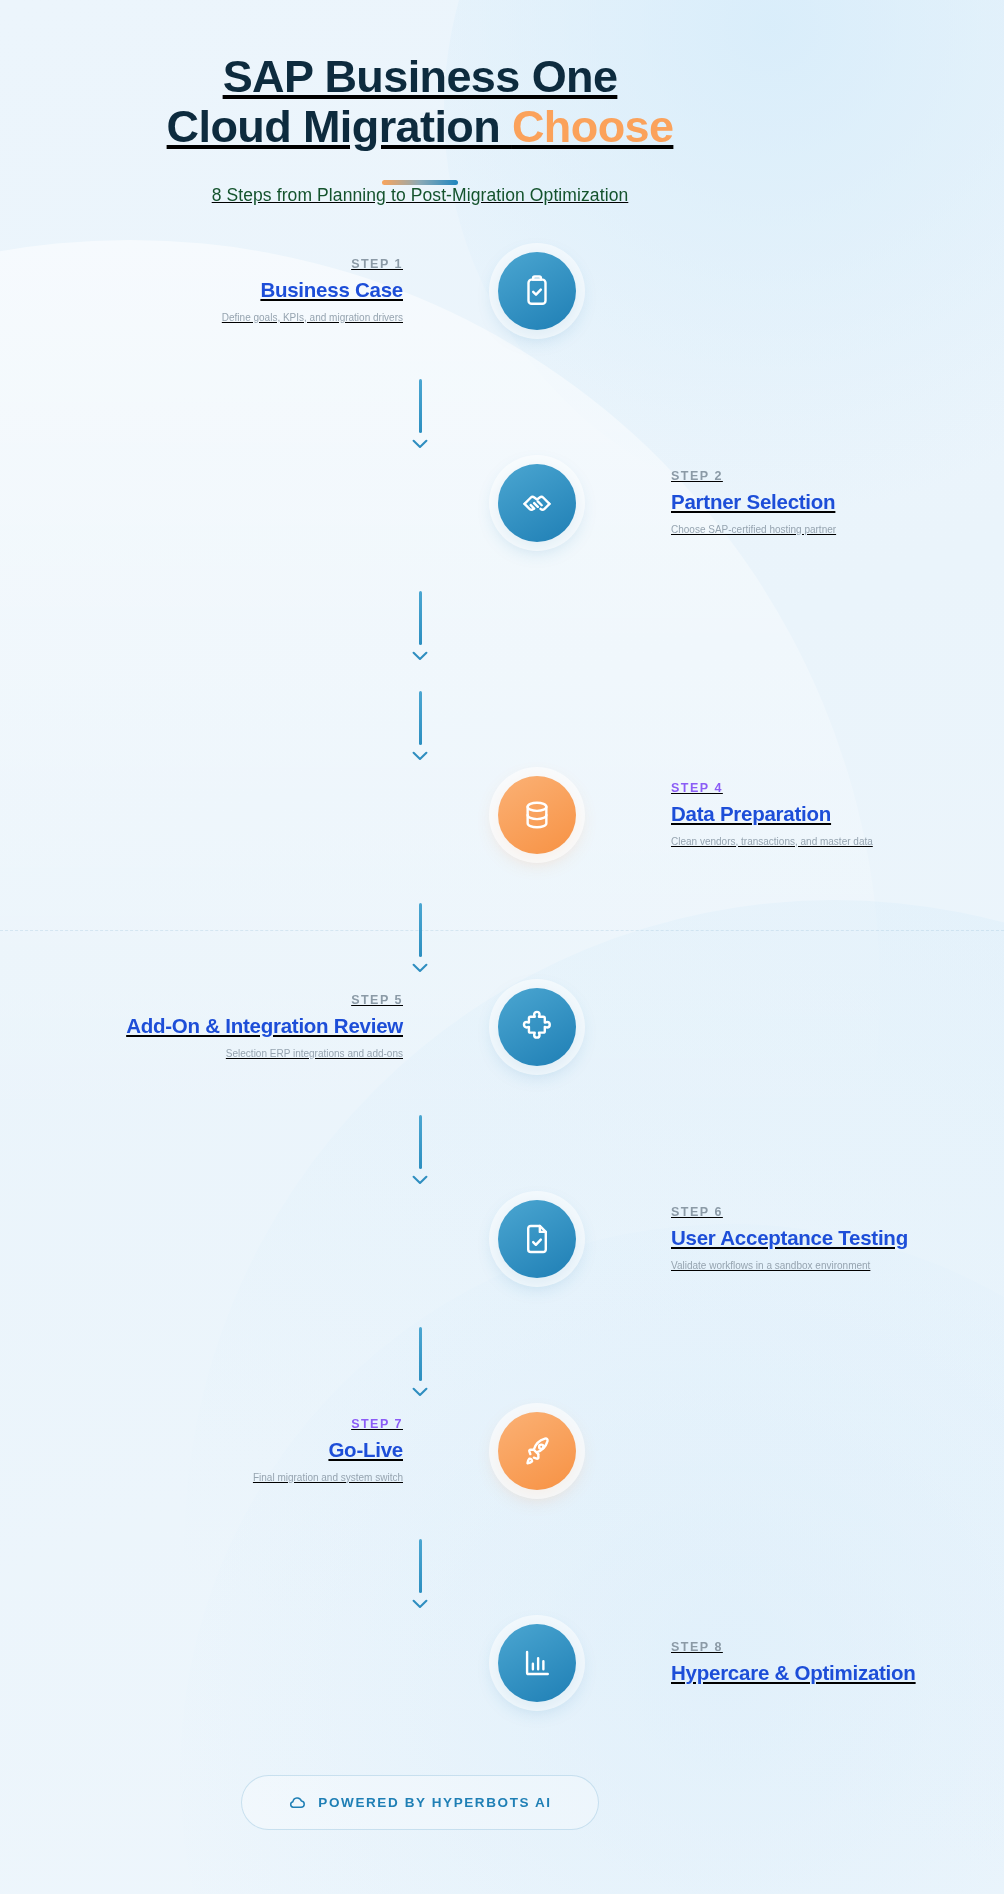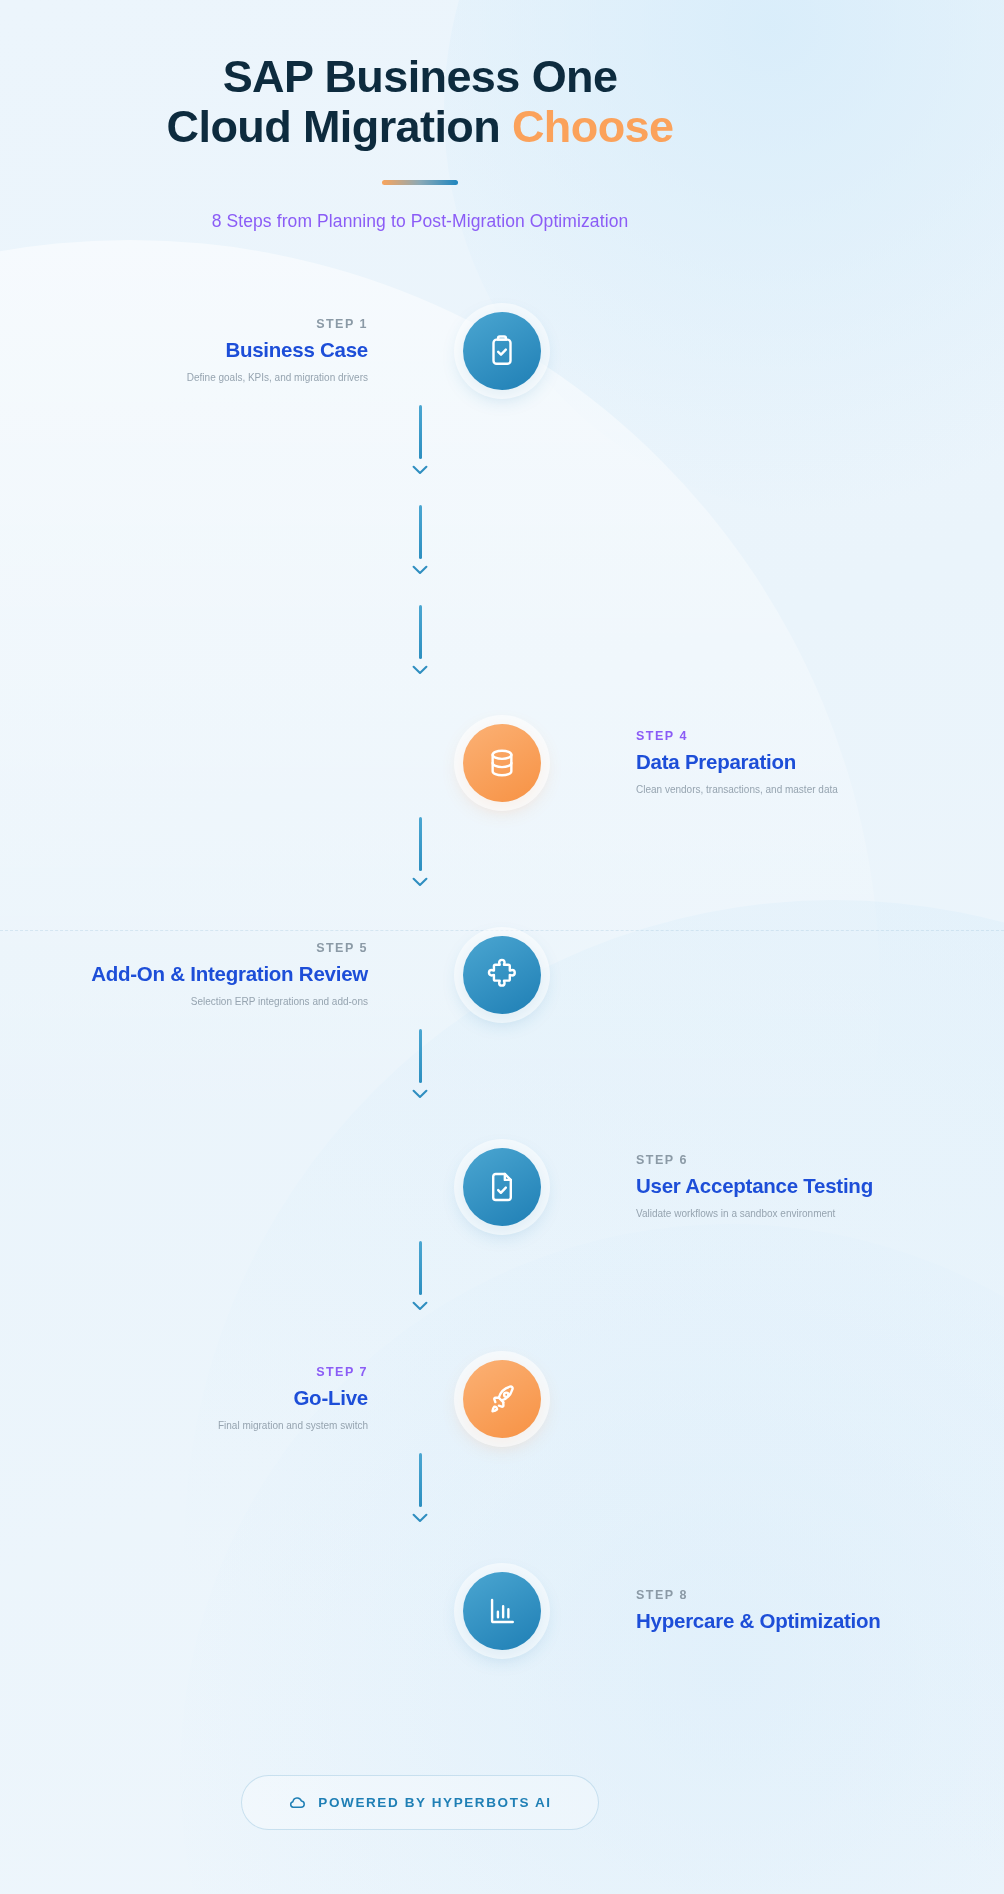--- a/index.html
+++ b/index.html
@@ -58,20 +58,21 @@
     height: 1px;
     border-top: 1px dashed rgba(150,190,215,.28);
   }
 
   
   .page {
     position: relative;
     width: 840px;
     height: 1894px;
     z-index: 2;
+    text-decoration: underline;
   }
 
   
   .header {
     text-align: center;
     padding-top: 52px;
   }
   .title-line {
     font-size: 45px;
     font-weight: 700;
@@ -81,38 +82,38 @@
   }
   .title-accent { color: #fba25b; }
   .divider {
     width: 76px;
     height: 5px;
     border-radius: 3px;
     margin: 27px auto 0 auto;
     background: linear-gradient(90deg, #f9a45c 0%, #8aa9b6 50%, #1f86bf 100%);
   }
   .subtitle {
-    margin-top: 26px;
     font-size: 17.5px;
-    color: #8b5cf6;
+    color: #14532d;
     letter-spacing: .1px;
   }
 
   
   .timeline {
     position: relative;
     margin-top: 46px;
   }
 
   .step {
     position: relative;
     display: flex;
-    align-items: flex-end;
+    align-items: flex-start;
     width: 100%;
     height: 112px;
+    margin-left: 35px;
   }
   .step-inner {
     display: flex;
     align-items: center;
     width: 100%;
   }
 
   
   .side {
     width: 402px;
@@ -262,20 +263,41 @@
         </div>
       </div>
       <div class="connector">
         <div class="line"></div>
         <div class="chev">
           <svg viewBox="0 0 16 10" fill="none" stroke="currentColor" stroke-width="2.1" stroke-linecap="round" stroke-linejoin="round">
             <path d="M1.6 1.8L8 8 14.4 1.8"></path>
           </svg>
         </div>
       </div>
+      <div class="step">
+        <div class="step-inner">
+          <div class="side empty left"></div>
+          <div class="rail">
+            <div class="bubble">
+              <span>
+                <svg viewBox="0 0 24 24" fill="none" stroke="currentColor" stroke-width="1.7" stroke-linecap="round" stroke-linejoin="round">
+                  <path d="M3.2 12.6l4.3-4.3a2 2 0 0 1 2.6-.2l1.9 1.4 1.9-1.4a2 2 0 0 1 2.6.2l4.3 4.3"></path>
+                  <path d="M7.6 13.5l2.4 2.4M10 12.1l2.6 2.6M12.6 10.9l2.7 2.7"></path>
+                  <path d="M3.2 12.6l3.5 3.5a2 2 0 0 0 2.8 0M20.8 12.6l-3.5 3.5a2 2 0 0 1-2.8 0"></path>
+                </svg>
+              </span>
+            </div>
+          </div>
+          <div class="side right">
+            <div class="step-label">STEP 2</div>
+            <div class="step-title">Partner Selection</div>
+            <div class="step-desc">Choose SAP-certified hosting partner</div>
+          </div>
+        </div>
+      </div>
       <div class="connector">
         <div class="line"></div>
         <div class="chev">
           <svg viewBox="0 0 16 10" fill="none" stroke="currentColor" stroke-width="2.1" stroke-linecap="round" stroke-linejoin="round">
             <path d="M1.6 1.8L8 8 14.4 1.8"></path>
           </svg>
         </div>
       </div>
       <div class="connector">
         <div class="line"></div>

